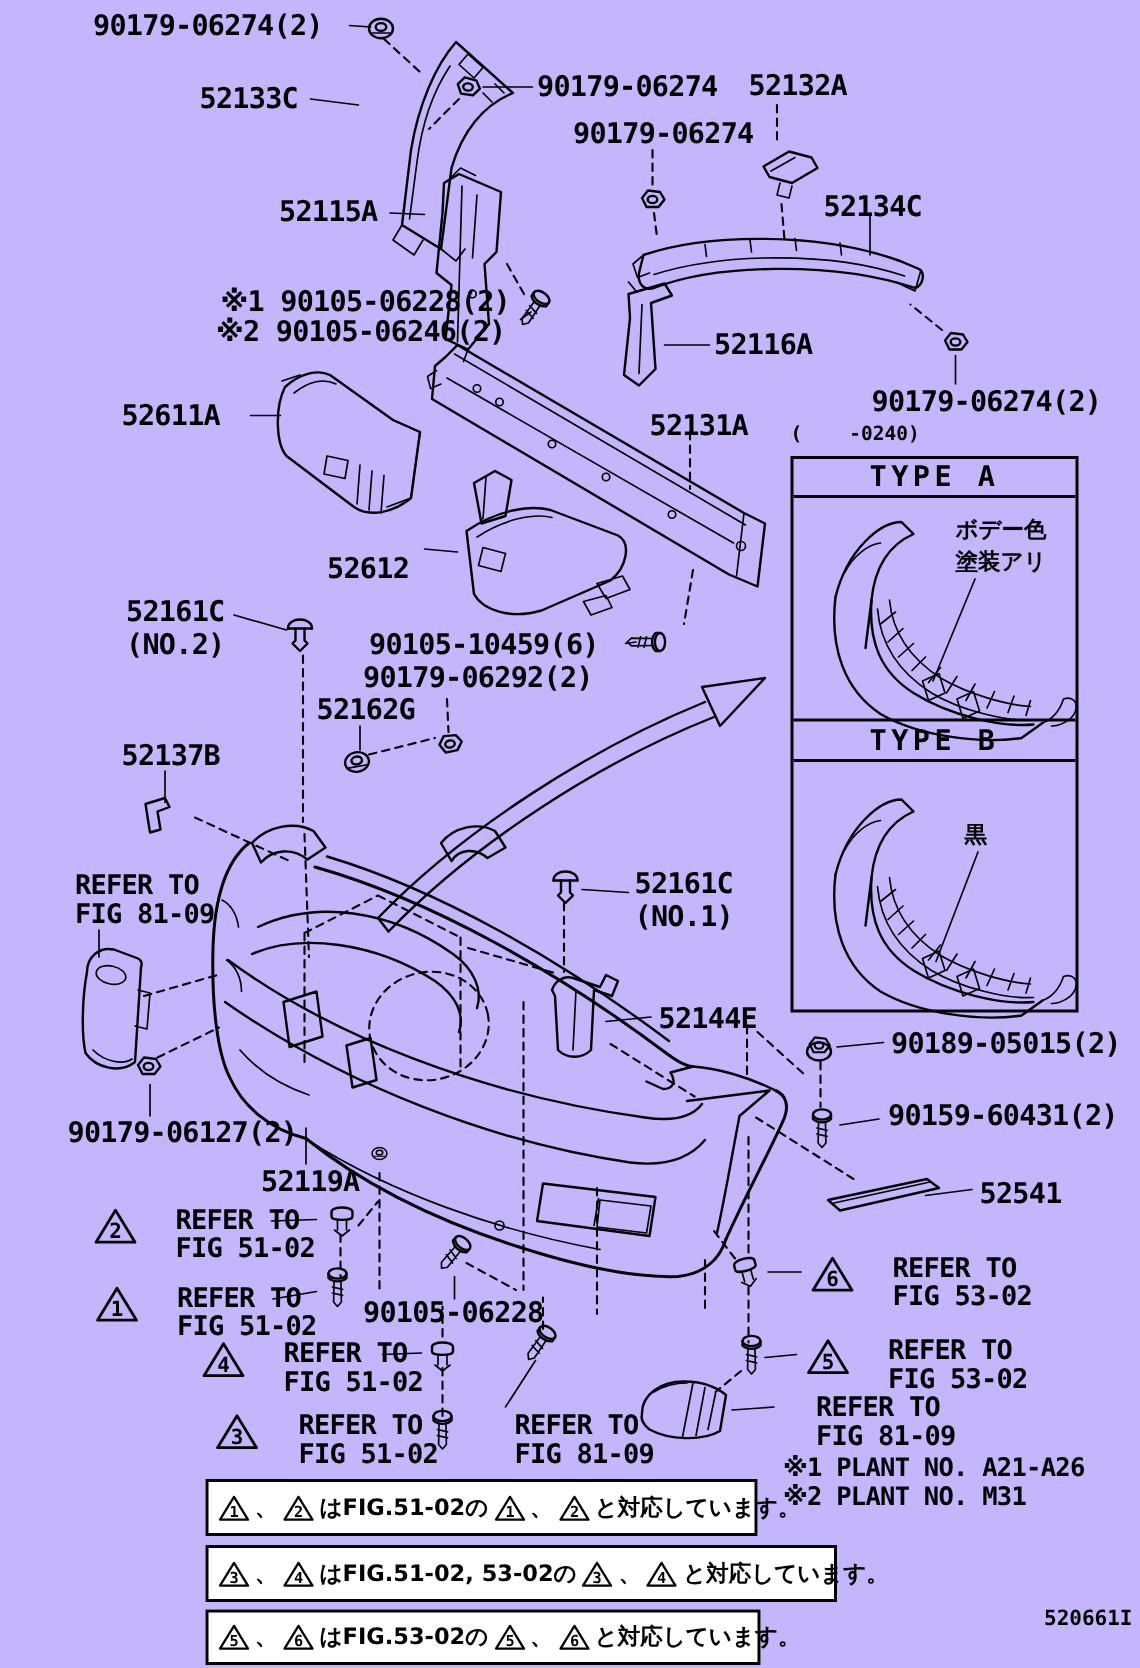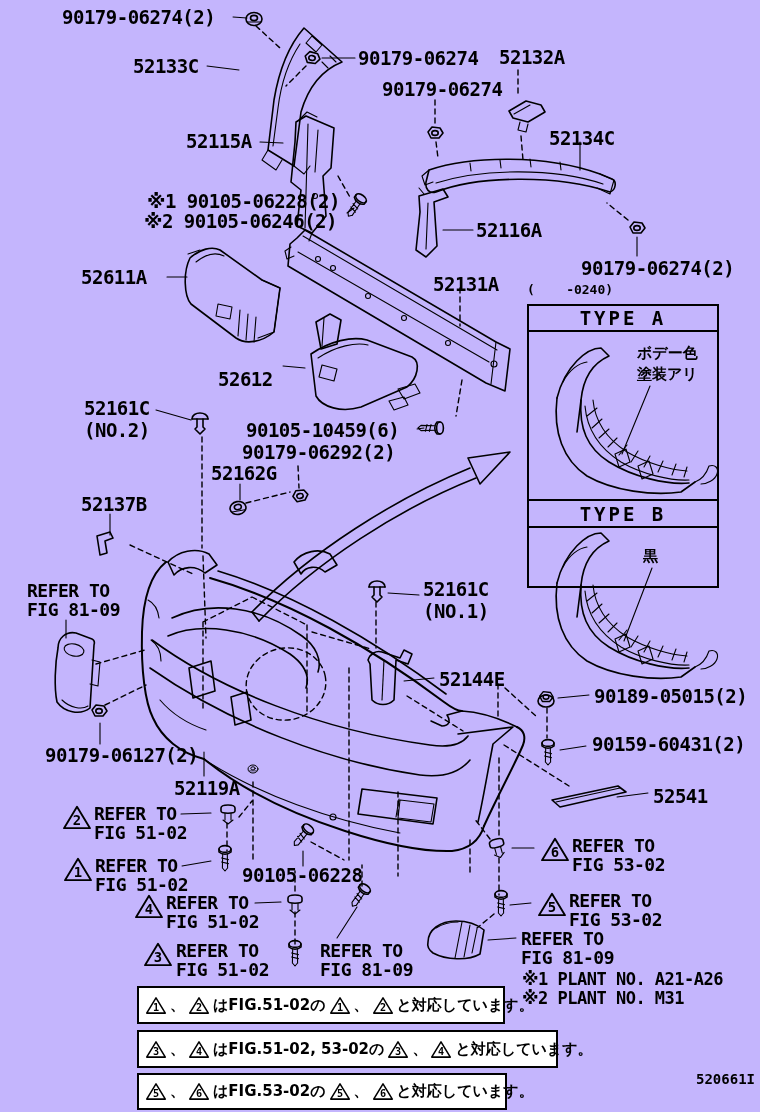--- a/index.html
+++ b/index.html
@@ -7,35 +7,35 @@
          font-family:"DejaVu Sans",sans-serif;overflow:hidden;}
   .art{position:absolute;left:0;top:0;}
   .art path,.art line,.art ellipse,.art circle,.art rect{fill:none;stroke:#000;
       stroke-width:1.6;stroke-linecap:round;stroke-linejoin:round;}
   .art .d{stroke-dasharray:5 4;stroke-width:1.4;}
   .art .thin{stroke-width:1.1;}
   .art .thick{stroke-width:2;}
   .pn{position:absolute;font:700 19px "DejaVu Sans Mono","DejaVu Sans",monospace;
       letter-spacing:-0.5px;white-space:pre;line-height:1;}
   .frt{position:absolute;font:700 18px "DejaVu Sans Mono","DejaVu Sans",monospace;
-      letter-spacing:-0.5px;white-space:pre;line-height:19px;}
+      letter-spacing:-0.5px;white-space:pre;line-height:19px;margin-left:23px;}
   .triabs{position:absolute;}
   .tri-g{display:block;}
   .tri-g path{fill:none;stroke:#000;stroke-width:2;stroke-linejoin:round;}
   .tri-g text{fill:#000;font:700 15px "DejaVu Sans Mono",monospace;text-anchor:middle;stroke:none;}
   .tri-s{flex:0 0 auto;}
   .tri-s path{fill:none;stroke:#000;stroke-width:1.8;stroke-linejoin:round;}
   .tri-s text{fill:#000;font:700 12px "DejaVu Sans Mono",monospace;text-anchor:middle;stroke:none;}
-  .typeouter{position:absolute;left:527px;top:304px;width:192px;height:284px;
+  .typeouter{position:absolute;left:527px;top:304px;width:192px;height:371px;
       border:2.5px solid #000;box-sizing:border-box;}
   .typehdr{position:absolute;left:0;right:0;height:26px;display:flex;align-items:center;
       justify-content:center;font:700 19px "DejaVu Sans Mono",monospace;letter-spacing:3px;
       border-bottom:2.5px solid #000;box-sizing:border-box;}
   .hdr-a{top:0;}
-  .hdr-b{top:193px;border-top:2.5px solid #000;height:29px;}
+  .hdr-b{top:173px;border-top:2.5px solid #000;height:29px;}
   .jp{position:absolute;font:700 15px "DejaVu Sans",sans-serif;line-height:1.2;white-space:pre;}
   .rangenote{position:absolute;left:527px;top:282px;font:700 13px "DejaVu Sans Mono","DejaVu Sans",monospace;white-space:pre;}
   .plant{position:absolute;font:700 17px "DejaVu Sans Mono","DejaVu Sans",monospace;
       letter-spacing:-0.5px;white-space:pre;line-height:1;}
   .figcode{position:absolute;left:696px;top:1071px;font:700 14px "DejaVu Sans Mono",monospace;}
   .notebox{position:absolute;border:2px solid #000;display:flex;align-items:center;
       gap:3px;padding:0 6px;box-sizing:border-box;background:#fff;}
   .notebox span{font:700 15px "DejaVu Sans",sans-serif;white-space:pre;}
   .nb1{left:137px;top:986px;width:368px;height:38px;}
   .nb2{left:137px;top:1030px;width:421px;height:38px;}

